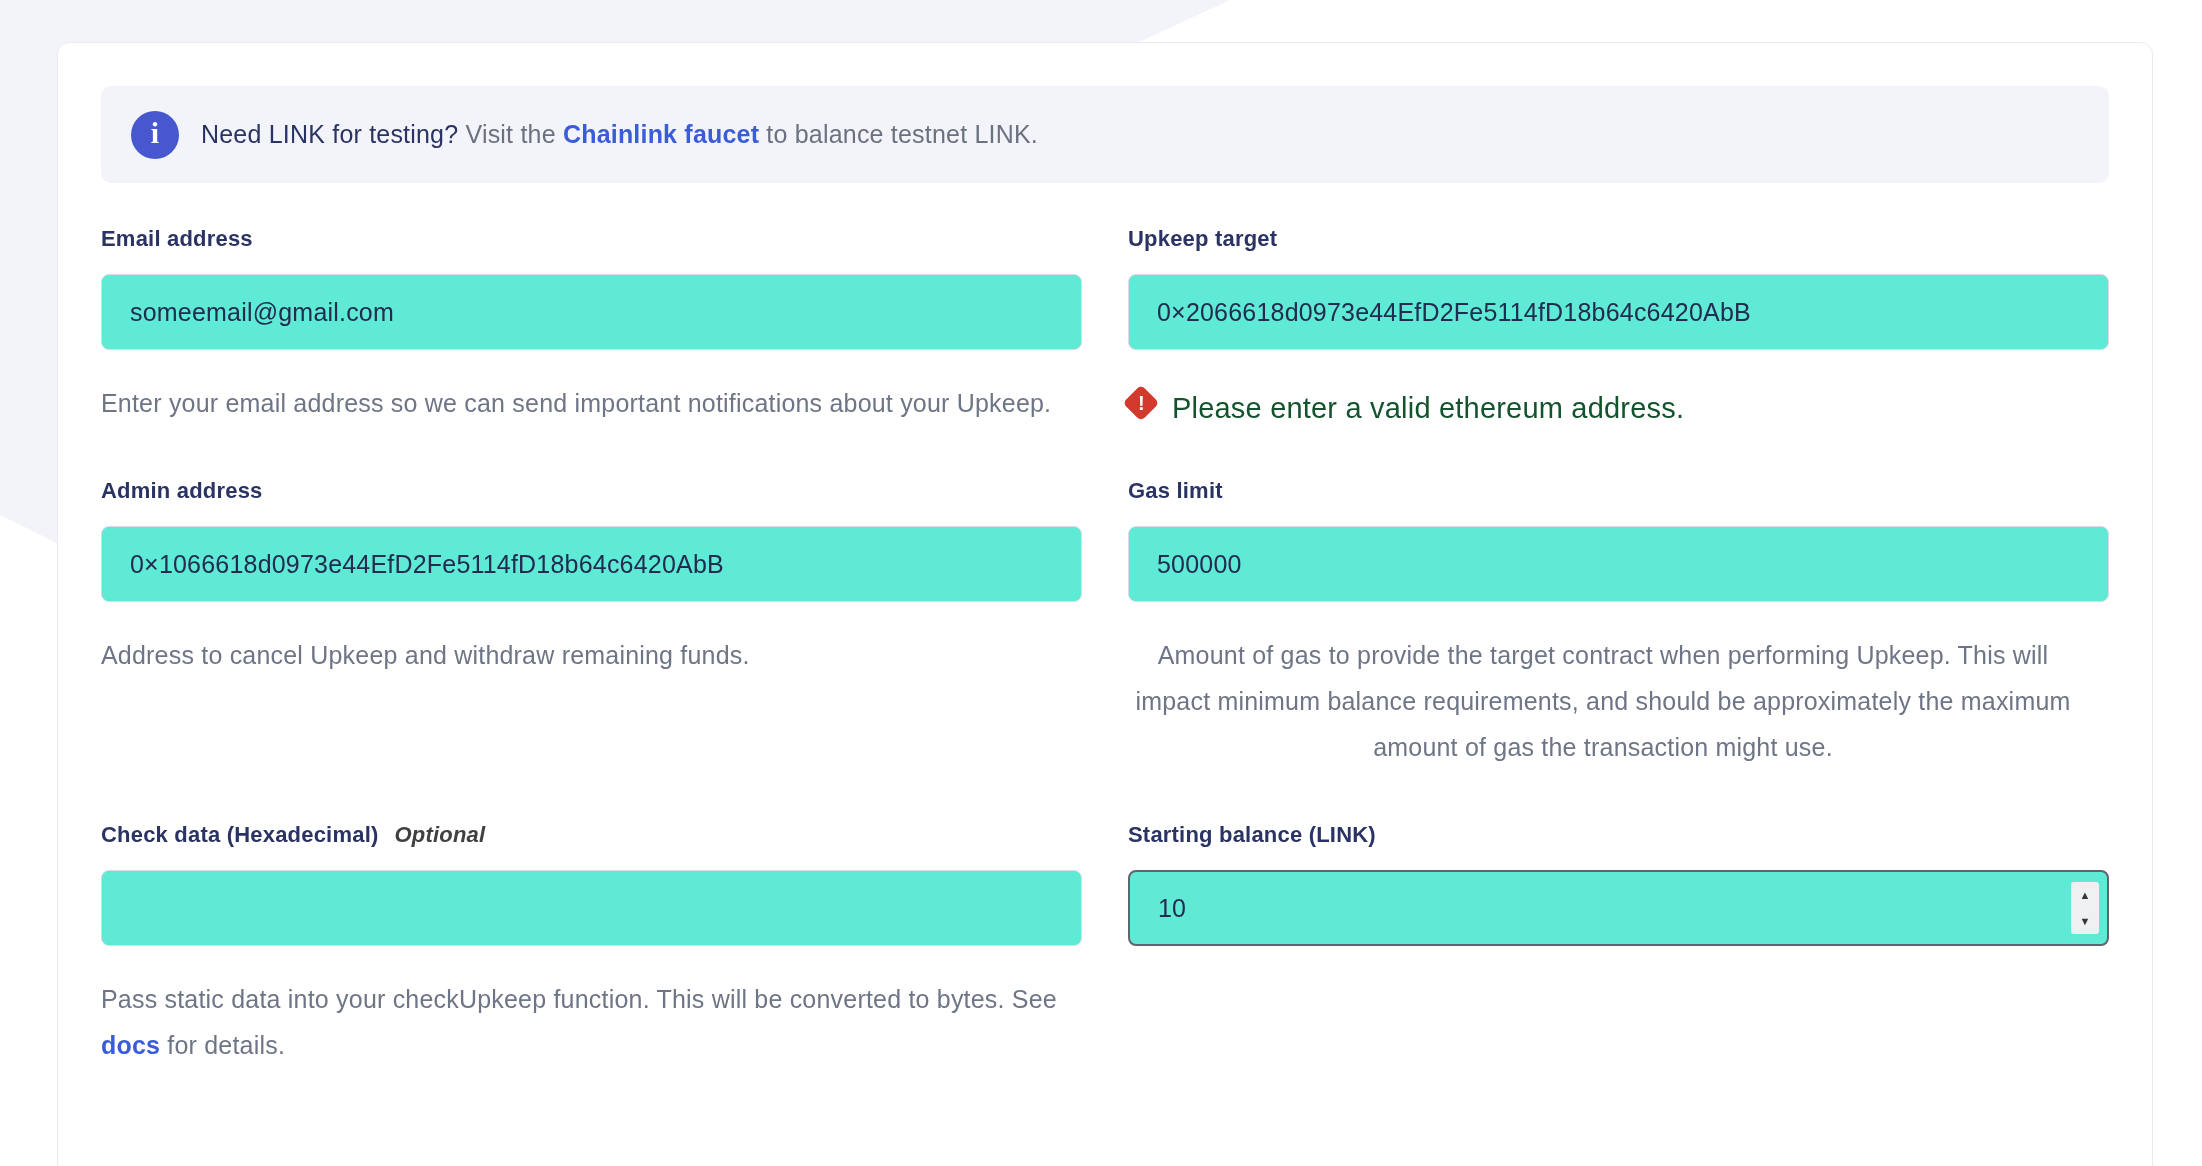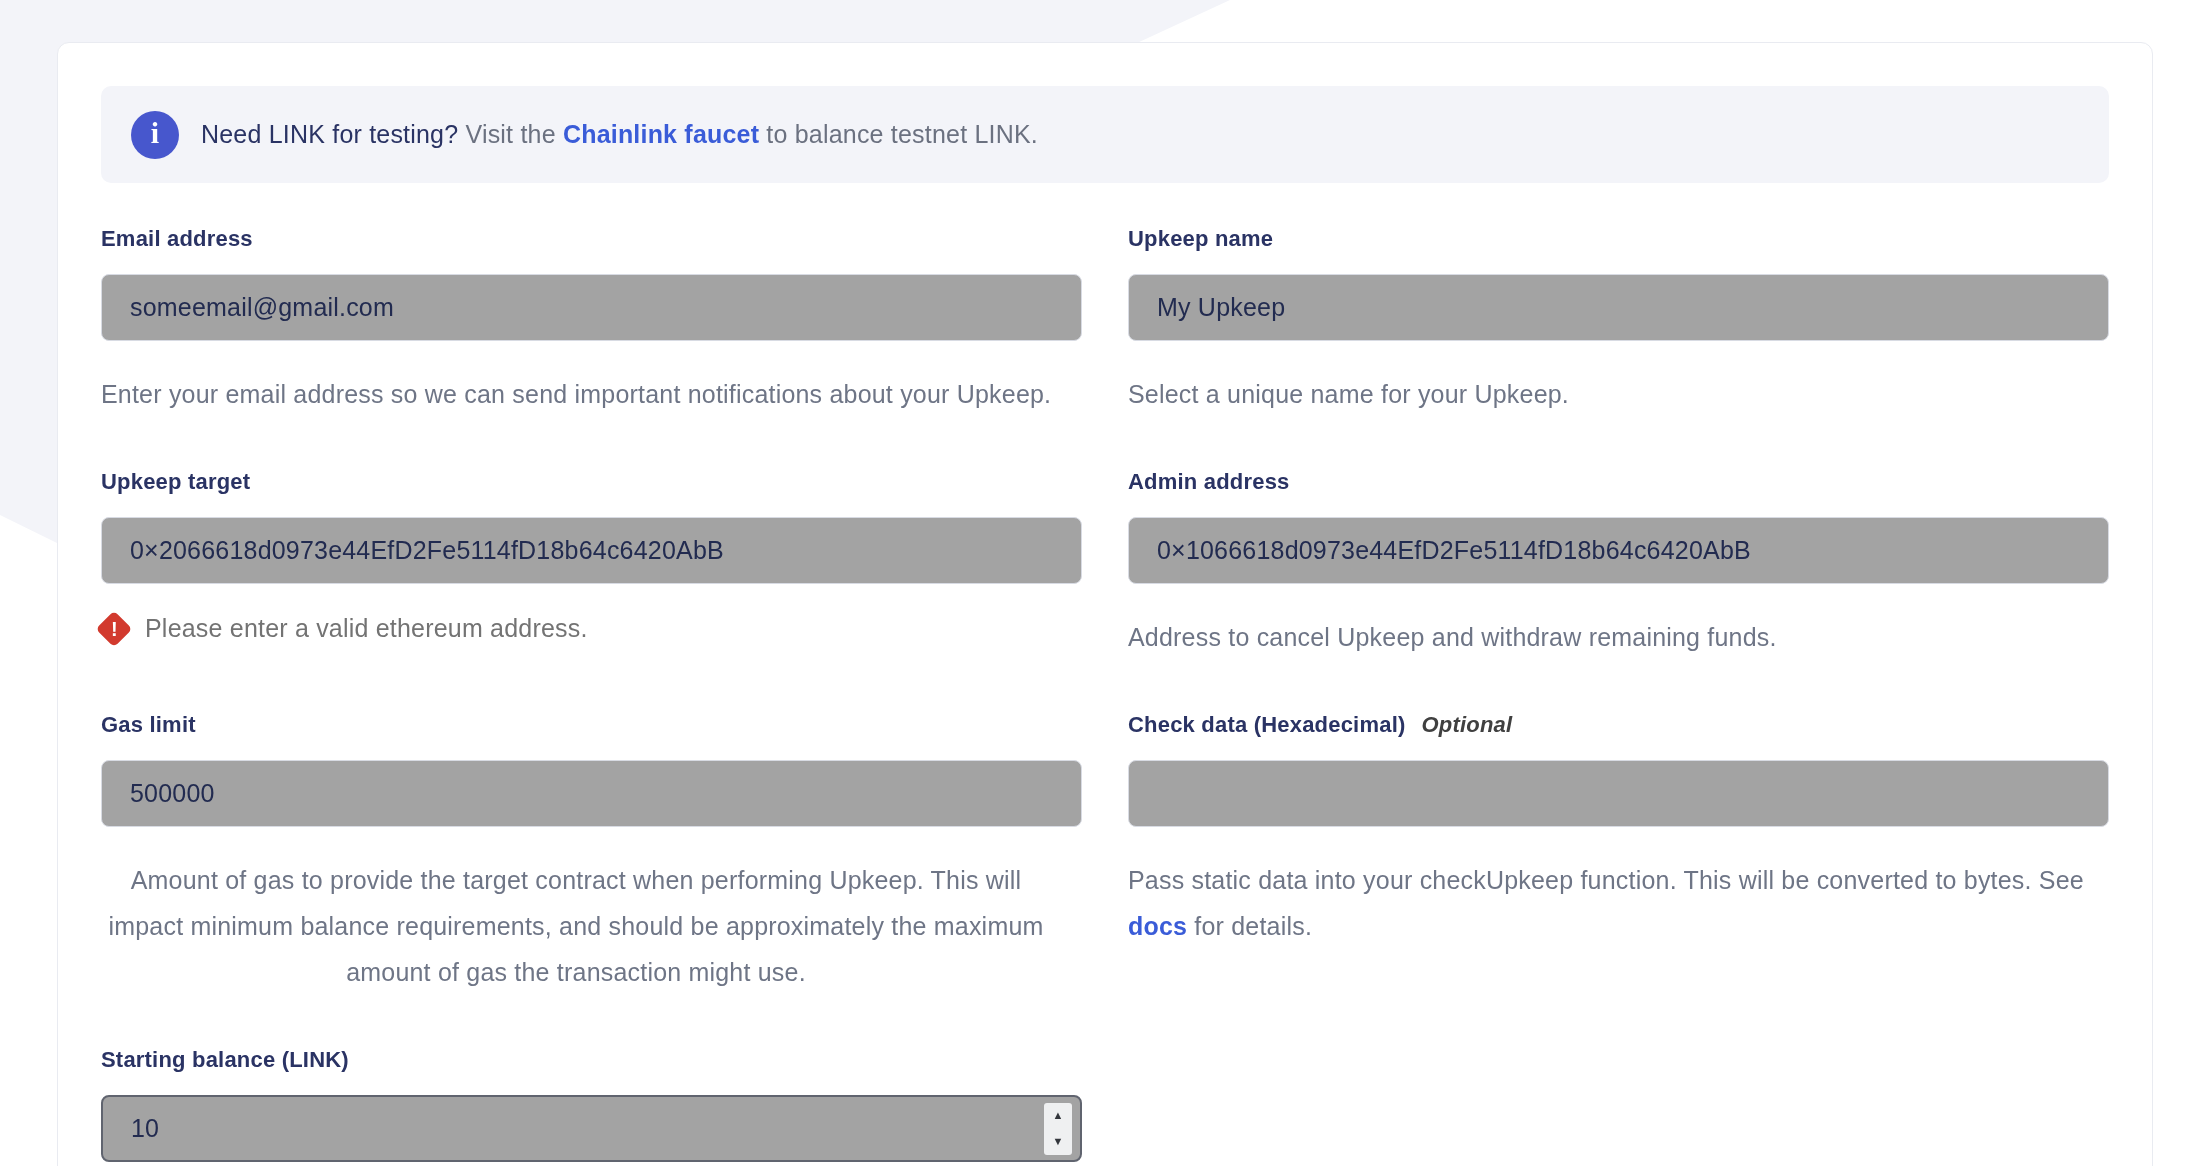--- a/index.html
+++ b/index.html
@@ -44,21 +44,21 @@
     display:grid; grid-template-columns:1fr 1fr;
     column-gap:46px; row-gap:52px;
   }
   .field-label {
     font-size:22px; font-weight:700; color:#2a3364;
     margin-bottom:22px; display:flex; align-items:baseline; gap:16px;
     letter-spacing:.2px;
   }
   .optional { font-style:italic; font-weight:700; color:#404040; }
   .text-input {
-    width:100%; height:67px; background:#a3a3a3;
+    width:100%; height:76px; background:#5eead4;
     border:1px solid #d8dbe3; border-radius:8px;
     font-family:"Liberation Sans", sans-serif;
     font-size:25px; color:#222b50; padding:0 28px;
     outline:none; letter-spacing:.2px;
   }
   .helper {
     margin-top:30px; font-size:25px; color:#6e7586;
     line-height:46px; letter-spacing:.2px;
   }
   .helper.narrow { max-width:950px;text-align:center; }
@@ -66,21 +66,21 @@
   .error-row { margin-top:30px; display:flex; align-items:center; gap:18px; }
   .error-icon {
     width:26px; height:26px; background:#d23a2e; border-radius:5px;
     transform:rotate(45deg); flex:0 0 auto;
     display:flex; align-items:center; justify-content:center;
   }
   .error-icon .glyph {
     transform:rotate(-45deg); color:#ffffff; font-weight:700;
     font-size:20px; line-height:1;
   }
-  .error-text { font-size:25px; color:#737373; letter-spacing:.2px; }
+  .error-text { font-size:29px; color:#14532d; letter-spacing:.2px;margin-top:12px; }
 
   .number-wrap { position:relative; }
   .number-input { border:2px solid #60646f; border-radius:8px; padding-right:60px; }
   .spinner {
     position:absolute; right:10px; top:50%; transform:translateY(-50%);
     width:28px; height:52px; background:#eff0f1; border-radius:3px;
     display:flex; flex-direction:column; cursor:pointer;
   }
   .spin {
     flex:1; display:flex; align-items:center; justify-content:center;
@@ -103,25 +103,20 @@
     </div>
 
     <div class="fields-grid">
 
       <div class="field">
         <div class="field-label">Email address</div>
         <input class="text-input" type="text" value="someemail@gmail.com" style="">
         <div class="helper">Enter your email address so we can send important notifications about your Upkeep.</div>
       </div>
 
-      <div class="field">
-        <div class="field-label">Upkeep name</div>
-        <input class="text-input" type="text" value="My Upkeep" style="">
-        <div class="helper">Select a unique name for your Upkeep.</div>
-      </div>
 
       <div class="field">
         <div class="field-label">Upkeep target</div>
         <input class="text-input" type="text" value="0×2066618d0973e44EfD2Fe5114fD18b64c6420AbB" style="">
         <div class="error-row">
           <span class="error-icon">
             <span class="glyph">!</span>
           </span>
           <span class="error-text">Please enter a valid ethereum address.</span>
         </div>

